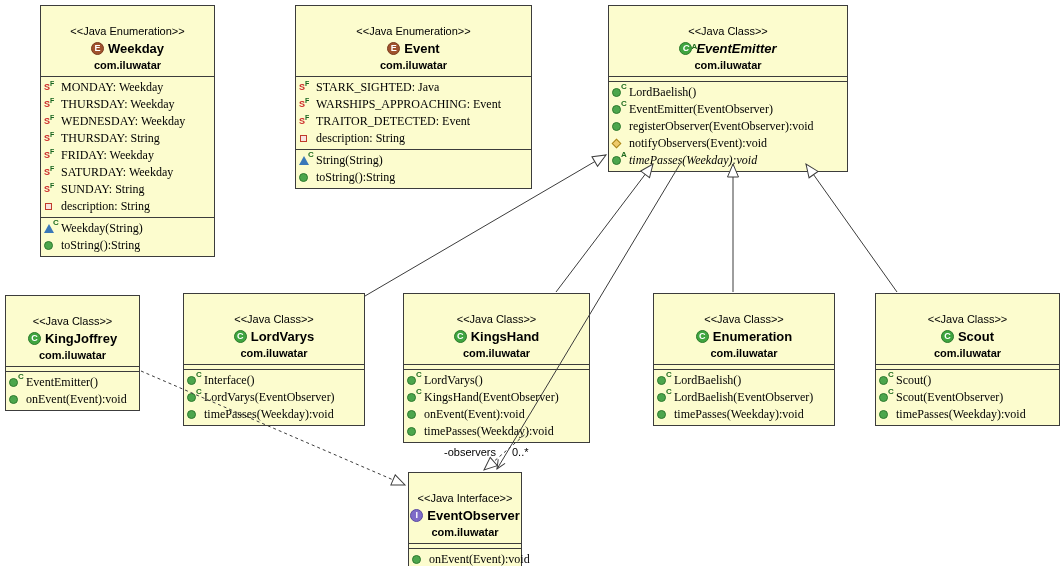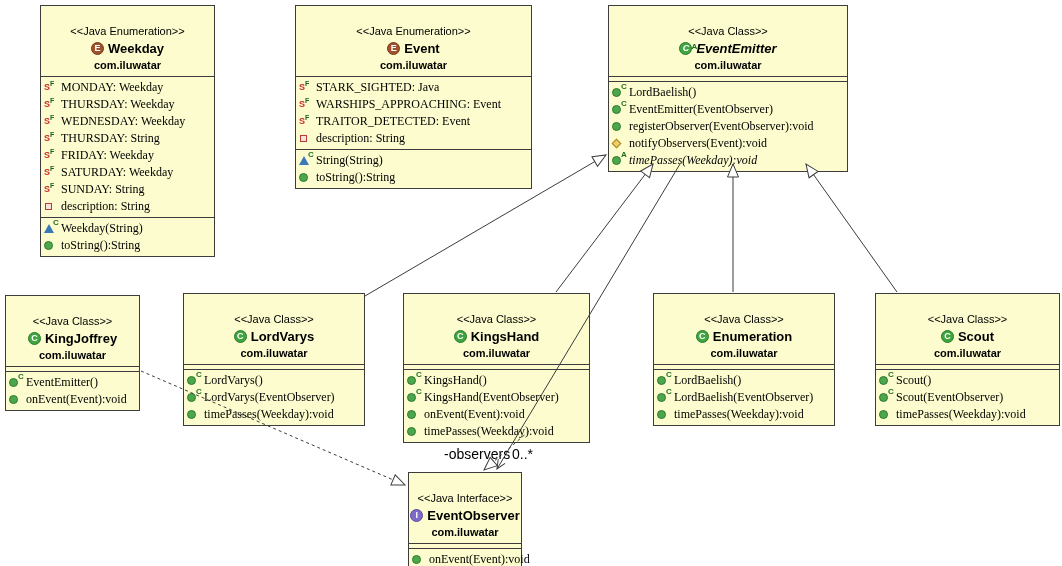--- a/index.html
+++ b/index.html
@@ -28,21 +28,21 @@
   
   .ic{position:relative;display:inline-flex;align-items:center;width:17px;height:13px;flex:none;}
   .dot{width:9px;height:9px;border-radius:50%;background:#4CA64C;border:1px solid #2f7a2f;box-sizing:border-box;}
   .dia{width:7px;height:7px;background:#EFCB6B;border:1px solid #a8861b;transform:rotate(45deg);margin-left:1px;box-sizing:border-box;}
   .sqr{width:7px;height:7px;border:1px solid #C03A2B;background:#f7e3df;margin-left:1px;box-sizing:border-box;}
   .tri{width:0;height:0;border-left:5px solid transparent;border-right:5px solid transparent;border-bottom:9px solid #3A78B8;}
   .sup{position:absolute;top:-4px;left:9px;font-size:8px;font-weight:bold;color:#1F6B1F;}
   .sfS{color:#CC2A2A;font-size:9px;font-weight:bold;line-height:9px;}
   .sfF{color:#17641F;font-size:7px;font-weight:bold;vertical-align:4px;position:relative;top:-4px;}
 
-  .edge-label{position:absolute;font-size:14px;z-index:6;white-space:nowrap;}
+  .edge-label{position:absolute;font-size:11px;z-index:6;white-space:nowrap;}
   #connectors{position:absolute;left:0;top:0;z-index:5;pointer-events:none;}
 </style>
 </head>
 <body>
 
 <div id="canvas">
 
   <svg id="connectors" width="1062" height="566">
     <defs>
       <marker id="tri" markerWidth="18" markerHeight="15" refX="14" refY="6.5" orient="auto" markerUnits="userSpaceOnUse">
@@ -296,167 +296,167 @@
       </div>
       <div class="pkg">com.iluwatar</div>
     </div>
     <div class="comp empty"></div>
     <div class="comp">
       <div class="row">
           <span class="ic">
             <span class="dot"></span>
             <span class="sup">C</span>
           </span>
+          <span class="lbl">Interface()</span>
+        </div>
+      <div class="row">
+          <span class="ic">
+            <span class="dot"></span>
+            <span class="sup">C</span>
+          </span>
+          <span class="lbl">LordVarys(EventObserver)</span>
+        </div>
+      <div class="row">
+          <span class="ic">
+            <span class="dot"></span>
+          </span>
+          <span class="lbl">timePasses(Weekday):void</span>
+        </div>
+    </div>
+  </div>
+
+  <div class="uml-box" style="left:403px;top:293px;width:187px;">
+    <div class="hdr">
+      <div class="stereo">&lt;&lt;Java Class&gt;&gt;</div>
+      <div class="cname">
+        <span class="badgewrap">
+            <span class="badge badge-c">C</span>
+          </span>
+        <span>KingsHand</span>
+      </div>
+      <div class="pkg">com.iluwatar</div>
+    </div>
+    <div class="comp empty"></div>
+    <div class="comp">
+      <div class="row">
+          <span class="ic">
+            <span class="dot"></span>
+            <span class="sup">C</span>
+          </span>
           <span class="lbl">LordVarys()</span>
         </div>
       <div class="row">
           <span class="ic">
             <span class="dot"></span>
             <span class="sup">C</span>
           </span>
-          <span class="lbl">LordVarys(EventObserver)</span>
+          <span class="lbl">KingsHand(EventObserver)</span>
+        </div>
+      <div class="row">
+          <span class="ic">
+            <span class="dot"></span>
+          </span>
+          <span class="lbl">onEvent(Event):void</span>
         </div>
       <div class="row">
           <span class="ic">
             <span class="dot"></span>
           </span>
           <span class="lbl">timePasses(Weekday):void</span>
         </div>
     </div>
   </div>
 
-  <div class="uml-box" style="left:403px;top:293px;width:187px;">
-    <div class="hdr">
-      <div class="stereo">&lt;&lt;Java Class&gt;&gt;</div>
-      <div class="cname">
-        <span class="badgewrap">
-            <span class="badge badge-c">C</span>
-          </span>
-        <span>KingsHand</span>
-      </div>
-      <div class="pkg">com.iluwatar</div>
-    </div>
-    <div class="comp empty"></div>
-    <div class="comp">
-      <div class="row">
-          <span class="ic">
-            <span class="dot"></span>
-            <span class="sup">C</span>
-          </span>
-          <span class="lbl">KingsHand()</span>
-        </div>
-      <div class="row">
-          <span class="ic">
-            <span class="dot"></span>
-            <span class="sup">C</span>
-          </span>
-          <span class="lbl">KingsHand(EventObserver)</span>
-        </div>
+  <div class="uml-box" style="left:653px;top:293px;width:182px;">
+    <div class="hdr">
+      <div class="stereo">&lt;&lt;Java Class&gt;&gt;</div>
+      <div class="cname">
+        <span class="badgewrap">
+            <span class="badge badge-c">C</span>
+          </span>
+        <span>Enumeration</span>
+      </div>
+      <div class="pkg">com.iluwatar</div>
+    </div>
+    <div class="comp empty"></div>
+    <div class="comp">
+      <div class="row">
+          <span class="ic">
+            <span class="dot"></span>
+            <span class="sup">C</span>
+          </span>
+          <span class="lbl">LordBaelish()</span>
+        </div>
+      <div class="row">
+          <span class="ic">
+            <span class="dot"></span>
+            <span class="sup">C</span>
+          </span>
+          <span class="lbl">LordBaelish(EventObserver)</span>
+        </div>
+      <div class="row">
+          <span class="ic">
+            <span class="dot"></span>
+          </span>
+          <span class="lbl">timePasses(Weekday):void</span>
+        </div>
+    </div>
+  </div>
+
+  <div class="uml-box" style="left:875px;top:293px;width:185px;">
+    <div class="hdr">
+      <div class="stereo">&lt;&lt;Java Class&gt;&gt;</div>
+      <div class="cname">
+        <span class="badgewrap">
+            <span class="badge badge-c">C</span>
+          </span>
+        <span>Scout</span>
+      </div>
+      <div class="pkg">com.iluwatar</div>
+    </div>
+    <div class="comp empty"></div>
+    <div class="comp">
+      <div class="row">
+          <span class="ic">
+            <span class="dot"></span>
+            <span class="sup">C</span>
+          </span>
+          <span class="lbl">Scout()</span>
+        </div>
+      <div class="row">
+          <span class="ic">
+            <span class="dot"></span>
+            <span class="sup">C</span>
+          </span>
+          <span class="lbl">Scout(EventObserver)</span>
+        </div>
+      <div class="row">
+          <span class="ic">
+            <span class="dot"></span>
+          </span>
+          <span class="lbl">timePasses(Weekday):void</span>
+        </div>
+    </div>
+  </div>
+
+  <div class="uml-box" style="left:408px;top:472px;width:114px;">
+    <div class="hdr">
+      <div class="stereo">&lt;&lt;Java Interface&gt;&gt;</div>
+      <div class="cname">
+        <span class="badgewrap">
+            <span class="badge badge-i">I</span>
+          </span>
+        <span>EventObserver</span>
+      </div>
+      <div class="pkg">com.iluwatar</div>
+    </div>
+    <div class="comp empty"></div>
+    <div class="comp">
       <div class="row">
           <span class="ic">
             <span class="dot"></span>
           </span>
           <span class="lbl">onEvent(Event):void</span>
         </div>
-      <div class="row">
-          <span class="ic">
-            <span class="dot"></span>
-          </span>
-          <span class="lbl">timePasses(Weekday):void</span>
-        </div>
-    </div>
-  </div>
-
-  <div class="uml-box" style="left:653px;top:293px;width:182px;">
-    <div class="hdr">
-      <div class="stereo">&lt;&lt;Java Class&gt;&gt;</div>
-      <div class="cname">
-        <span class="badgewrap">
-            <span class="badge badge-c">C</span>
-          </span>
-        <span>Enumeration</span>
-      </div>
-      <div class="pkg">com.iluwatar</div>
-    </div>
-    <div class="comp empty"></div>
-    <div class="comp">
-      <div class="row">
-          <span class="ic">
-            <span class="dot"></span>
-            <span class="sup">C</span>
-          </span>
-          <span class="lbl">LordBaelish()</span>
-        </div>
-      <div class="row">
-          <span class="ic">
-            <span class="dot"></span>
-            <span class="sup">C</span>
-          </span>
-          <span class="lbl">LordBaelish(EventObserver)</span>
-        </div>
-      <div class="row">
-          <span class="ic">
-            <span class="dot"></span>
-          </span>
-          <span class="lbl">timePasses(Weekday):void</span>
-        </div>
-    </div>
-  </div>
-
-  <div class="uml-box" style="left:875px;top:293px;width:185px;">
-    <div class="hdr">
-      <div class="stereo">&lt;&lt;Java Class&gt;&gt;</div>
-      <div class="cname">
-        <span class="badgewrap">
-            <span class="badge badge-c">C</span>
-          </span>
-        <span>Scout</span>
-      </div>
-      <div class="pkg">com.iluwatar</div>
-    </div>
-    <div class="comp empty"></div>
-    <div class="comp">
-      <div class="row">
-          <span class="ic">
-            <span class="dot"></span>
-            <span class="sup">C</span>
-          </span>
-          <span class="lbl">Scout()</span>
-        </div>
-      <div class="row">
-          <span class="ic">
-            <span class="dot"></span>
-            <span class="sup">C</span>
-          </span>
-          <span class="lbl">Scout(EventObserver)</span>
-        </div>
-      <div class="row">
-          <span class="ic">
-            <span class="dot"></span>
-          </span>
-          <span class="lbl">timePasses(Weekday):void</span>
-        </div>
-    </div>
-  </div>
-
-  <div class="uml-box" style="left:408px;top:472px;width:114px;">
-    <div class="hdr">
-      <div class="stereo">&lt;&lt;Java Interface&gt;&gt;</div>
-      <div class="cname">
-        <span class="badgewrap">
-            <span class="badge badge-i">I</span>
-          </span>
-        <span>EventObserver</span>
-      </div>
-      <div class="pkg">com.iluwatar</div>
-    </div>
-    <div class="comp empty"></div>
-    <div class="comp">
-      <div class="row">
-          <span class="ic">
-            <span class="dot"></span>
-          </span>
-          <span class="lbl">onEvent(Event):void</span>
-        </div>
     </div>
   </div>
 
 </div>
 
 </body></html>

